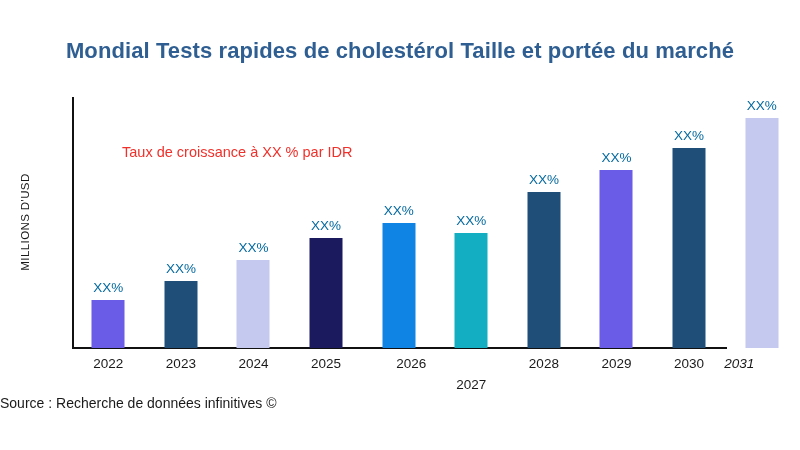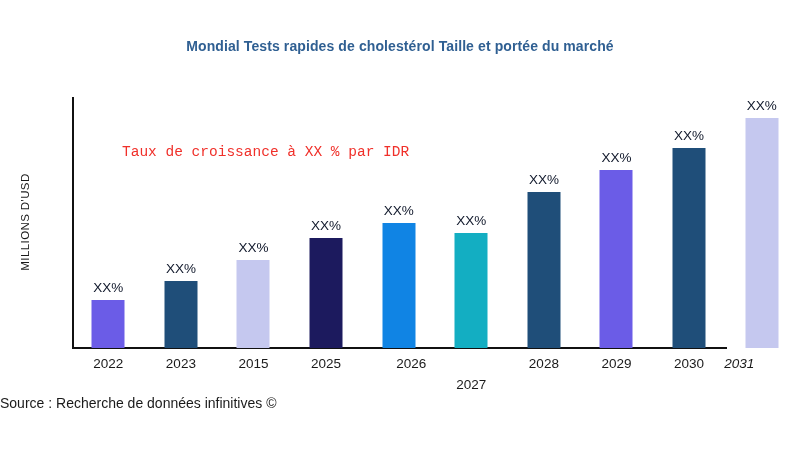--- a/index.html
+++ b/index.html
@@ -23,21 +23,21 @@
     background: #ffffff;
   }
 
   
   .chart-title {
     position: absolute;
     left: 0;
     top: 38px;
     width: 800px;
     text-align: center;
-    font-size: 14px;
+    font-size: 22px;
     font-weight: bold;
     color: #2f5f92;
     letter-spacing: 0.1px;
     white-space: nowrap;
   }
 
   
   .ylabel {
     position: absolute;
     left: 14px;
@@ -95,21 +95,21 @@
     left: 50%;
     transform: translateX(-50%);
     width: 33px;
   }
   .bar-value {
     position: absolute;
     left: 50%;
     transform: translateX(-50%);
     white-space: nowrap;
     font-size: 13.5px;
-    color: #0f172a;
+    color: #0369a1;
     font-weight: normal;
   }
 
   
   .xtick {
     position: absolute;
     top: 356px;
     width: 72.6px;
     text-align: center;
     font-size: 13.5px;
@@ -117,21 +117,20 @@
   }
 
   
   .annotation {
     position: absolute;
     left: 122px;
     top: 144px;
     font-size: 14.5px;
     color: #f0302a;
     white-space: nowrap;
-    font-family: Liberation Mono, monospace;
   }
 
   
   .source {
     position: absolute;
     left: 0;
     top: 395px;
     width: 800px;
     font-size: 14px;
     color: #1a1a1a;
@@ -189,21 +188,21 @@
         <div class="bar-value" style="bottom: 205px;">XX%</div>
       </div>
       <div class="bar-slot" style="left: 653.4px;">
         <div class="bar" style="height: 230px; background: rgb(197, 200, 239);"></div>
         <div class="bar-value" style="bottom: 235px;">XX%</div>
       </div>
     </div>
   <div id="xticks-layer">
       <div class="xtick" style="left: 72px; text-align: center;">2022</div>
       <div class="xtick" style="left: 144.6px;">2023</div>
-      <div class="xtick" style="left: 217.2px;">2015</div>
+      <div class="xtick" style="left: 217.2px;">2024</div>
       <div class="xtick" style="left: 289.8px;">2025</div>
       <div class="xtick" style="left: 375px;">2026</div>
       <div class="xtick" style="left: 435px; margin-top: 21px;">2027</div>
       <div class="xtick" style="left: 507.6px;">2028</div>
       <div class="xtick" style="left: 580.2px;">2029</div>
       <div class="xtick" style="left: 652.8px;">2030</div>
       <div class="xtick" style="left: 703px; font-style: italic;">2031</div>
     </div>
 
   <div class="annotation">Taux de croissance à XX % par IDR</div>

